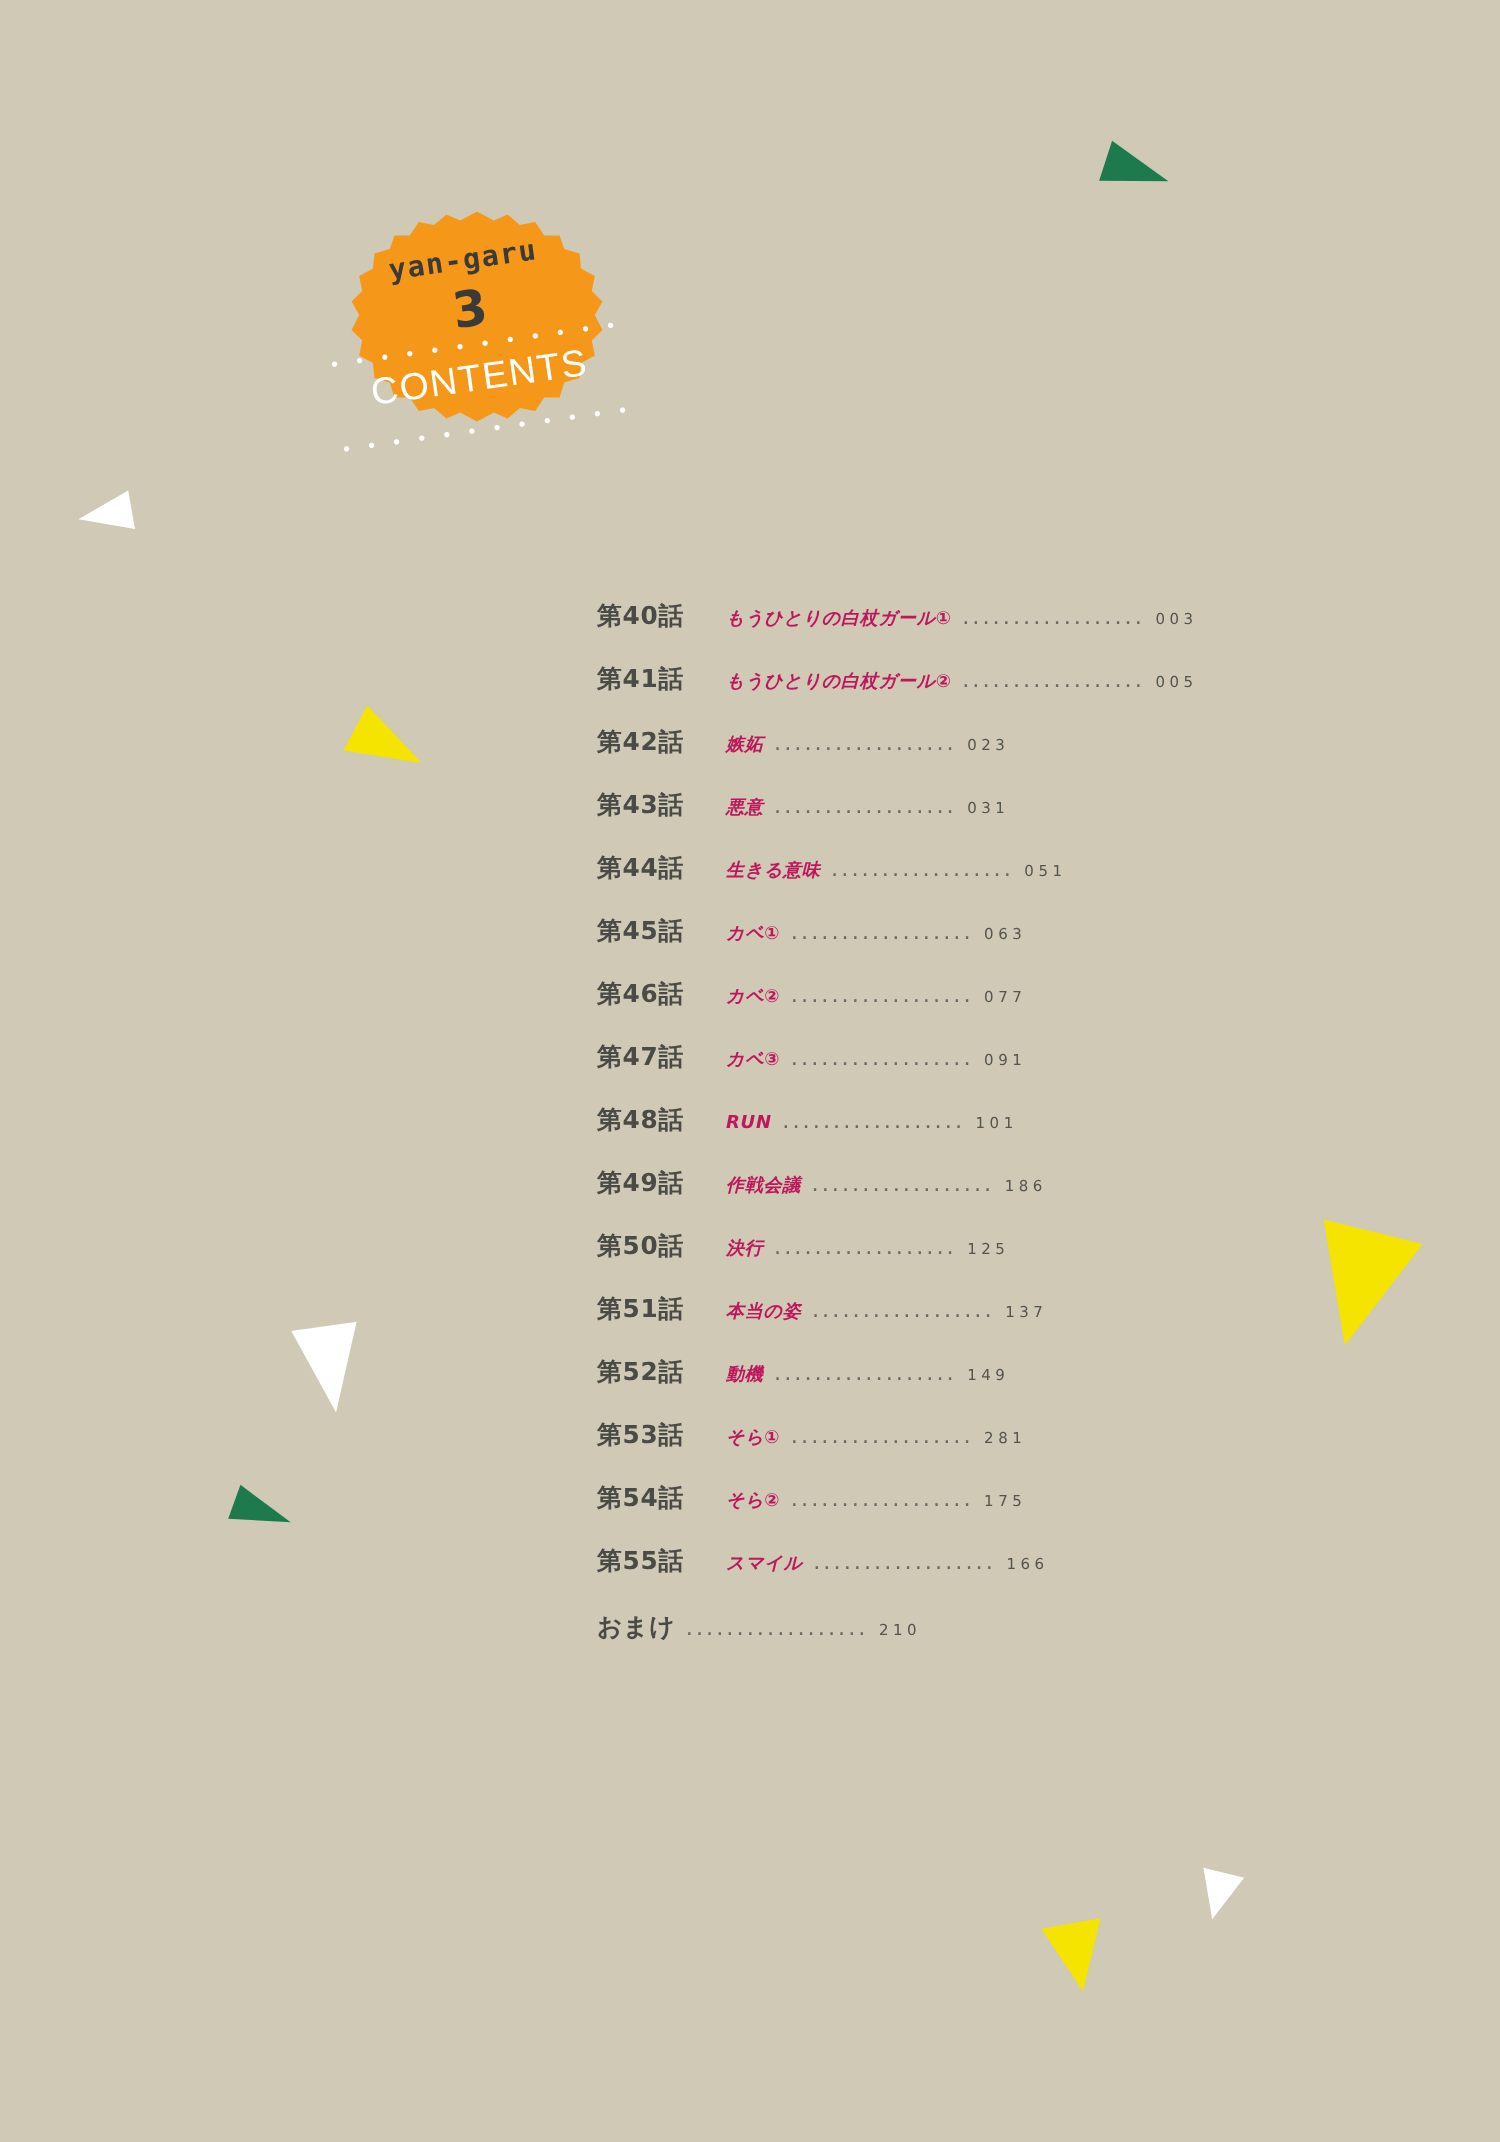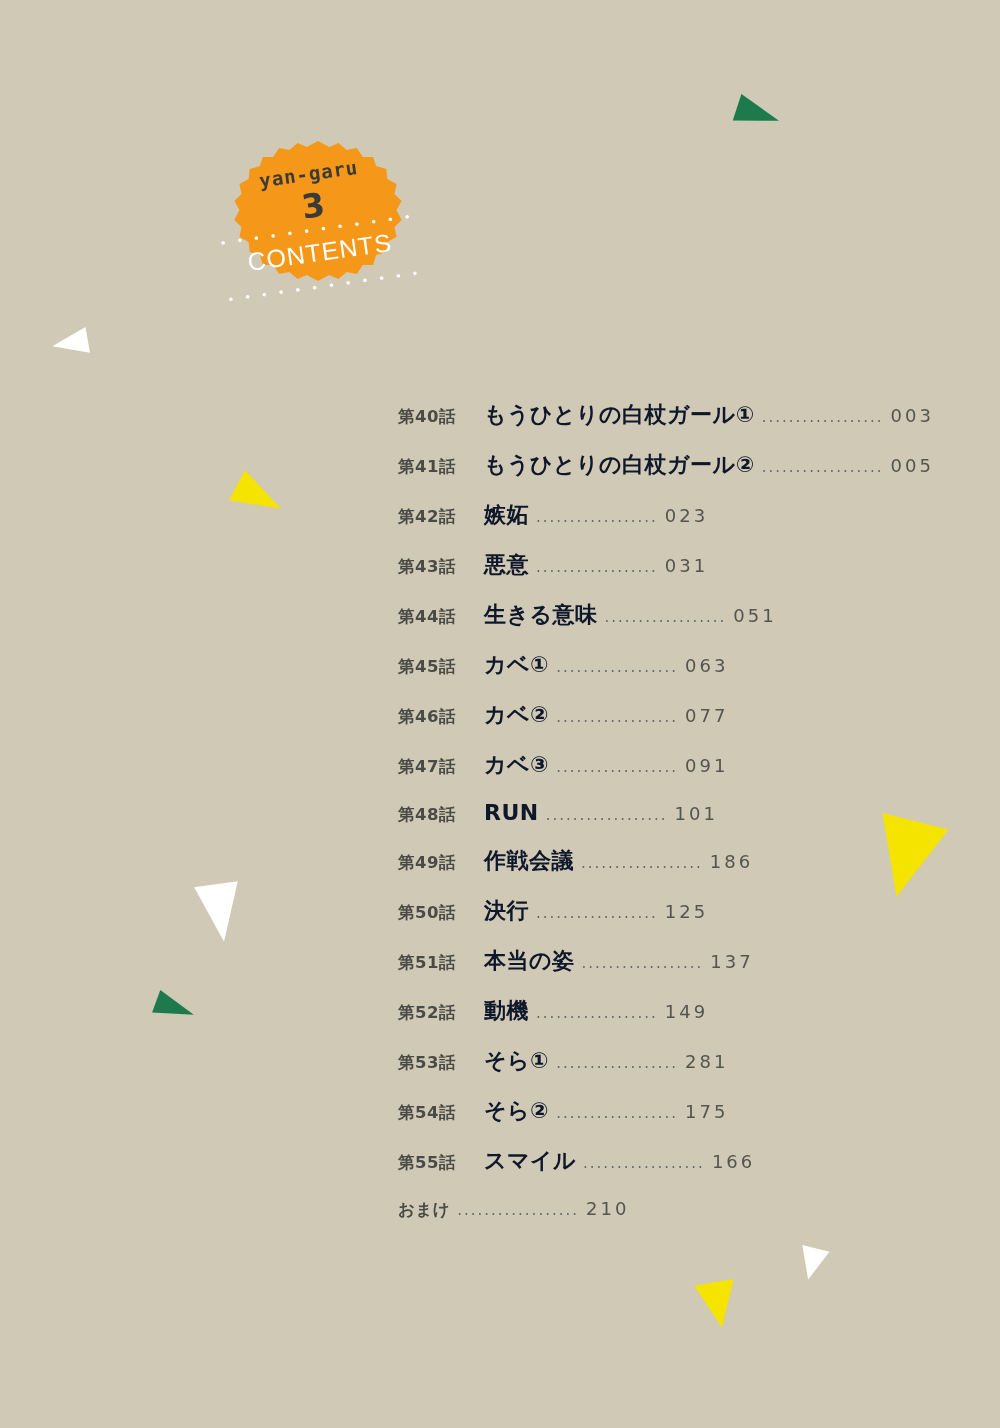--- a/index.html
+++ b/index.html
@@ -185,35 +185,36 @@
     font-family: "DejaVu Sans", sans-serif;
     font-size: 16.5px;
     font-weight: bold;
     color: #4a4a46;
     width: 86px;
     flex: 0 0 86px;
     letter-spacing: 0.5px;
   }
   .toc-title {
     font-family: "DejaVu Sans", sans-serif;
-    font-size: 22px;
+    font-size: 12px;
     font-weight: bold;
-    color: #0f172a;
+    color: #be185d;
     letter-spacing: 0.5px;
+    font-style: italic;
   }
   .toc-dots {
     font-family: "DejaVu Sans", sans-serif;
     font-size: 15px;
     color: #6b6b66;
     letter-spacing: 2px;
     margin: 0 7px 0 7px;
   }
   .toc-page {
     font-family: "DejaVu Sans", sans-serif;
-    font-size: 18px;
+    font-size: 10px;
     color: #55554f;
     letter-spacing: 3px;
   }
   .toc-row.extra {
     margin-top: 22px;
   }
   .toc-row.extra .toc-ch {
     width: auto;
     flex: 0 0 auto;
   }

